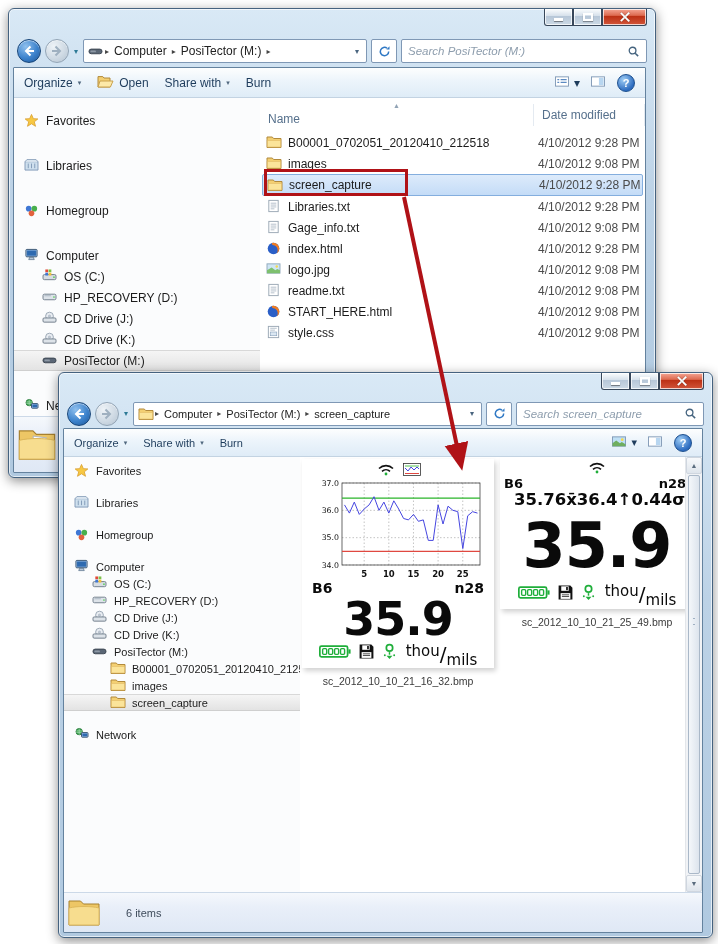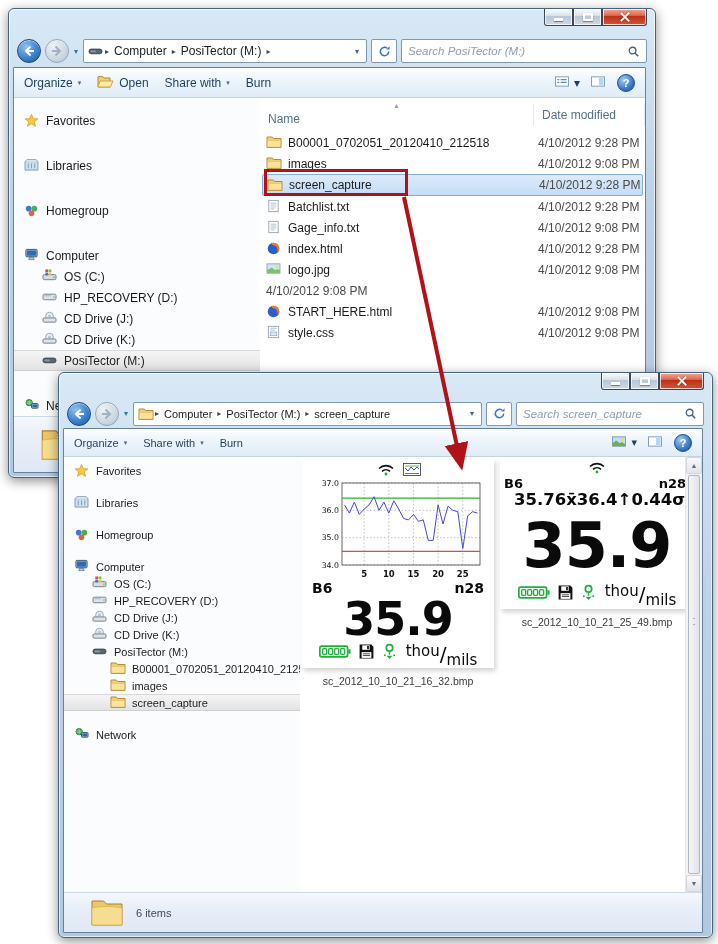--- a/index.html
+++ b/index.html
@@ -142,21 +142,21 @@
   .rows { padding-top:6px; }
   .lrow { display:flex; align-items:center; height:21px; font-size:12px; color:#1b1b1b; cursor:default; margin:0 2px; }
   .lrow .c-name { width:272px; display:flex; align-items:center; gap:6px; padding-left:4px; overflow:hidden; white-space:nowrap; }
   .lrow .c-date { flex:1; color:#4a4a4a; padding-left:4px; }
   .lrow.sel {
     background:linear-gradient(#ddebfb,#c4dcf7);
     border:1px solid #84aede; border-radius:2px; height:22px;
   }
 
   .statusbar {
-    flex:0 0 auto; display:flex; align-items:center; gap:12px; padding:0 26px;
+    flex:0 0 auto; display:flex; align-items:center; gap:25px; padding:0 3px;
     border-top:1px solid #ccd9e8;
     background:linear-gradient(#f5f8fc, #e9eff9 35%, #dfe8f5);
   }
   #backwin  .statusbar { height:56px; }
   #frontwin .statusbar { height:40px; font-size:11px; color:#3f4c5c; }
   .bigicn { display:inline-flex; }
 
   
   .content { flex:1; position:relative; background:#fff; overflow:hidden; }
   .vscroll {
@@ -467,21 +467,21 @@
               <span class="c-date">4/10/2012 9:28 PM</span>
             </div>
             <div class="lrow">
               <span class="c-name">
                 <span class="icn">
                   <svg width="15" height="14" viewBox="0 0 16 14">
                     <rect x="3" y="1" width="10" height="12" fill="#fff" stroke="#9aa7b4"></rect>
                     <path d="M5 4h6M5 6h6M5 8h6M5 10h4" stroke="#aab6c2" stroke-width=".9"></path>
                   </svg>
                 </span>
-                <span>Batchlist.txt</span>
+                <span>Libraries.txt</span>
               </span>
               <span class="c-date">4/10/2012 9:28 PM</span>
             </div>
             <div class="lrow">
               <span class="c-name">
                 <span class="icn">
                   <svg width="15" height="14" viewBox="0 0 16 14">
                     <rect x="3" y="1" width="10" height="12" fill="#fff" stroke="#9aa7b4"></rect>
                     <path d="M5 4h6M5 6h6M5 8h6M5 10h4" stroke="#aab6c2" stroke-width=".9"></path>
                   </svg>
@@ -509,20 +509,29 @@
                     <rect x="1" y="2" width="14" height="10" fill="#cfe6f5" stroke="#8fa7ba"></rect>
                     <path d="M1 9 6 6l4 3 2-1.5 3 1.5V12H1Z" fill="#7ec06e"></path>
                     <circle cx="11.5" cy="4.8" r="1.3" fill="#f7d84a"></circle>
                   </svg>
                 </span>
                 <span>logo.jpg</span>
               </span>
               <span class="c-date">4/10/2012 9:08 PM</span>
             </div>
             <div class="lrow">
+              <span class="c-name">
+                <span class="icn">
+                  <svg width="15" height="14" viewBox="0 0 16 14">
+                    <rect x="3" y="1" width="10" height="12" fill="#fff" stroke="#9aa7b4"></rect>
+                    <path d="M5 4h6M5 6h6M5 8h6M5 10h4" stroke="#aab6c2" stroke-width=".9"></path>
+                  </svg>
+                </span>
+                <span>readme.txt</span>
+              </span>
               <span class="c-date">4/10/2012 9:08 PM</span>
             </div>
             <div class="lrow">
               <span class="c-name">
                 <span class="icn">
                   <svg width="15" height="15" viewBox="0 0 16 16">
                     <circle cx="8" cy="8" r="6.2" fill="#2b5fc7"></circle>
                     <path d="M8 1.8a6.2 6.2 0 0 1 6.2 6.2c0 2.1-1 4-2.6 5.1 1-1.8 1.2-4 .2-5.9C10.8 5.6 9.6 4.6 8 4.4 6.8 4.2 5.8 3.4 6.4 2 7 1.9 7.5 1.8 8 1.8Z" fill="#f07c22"></path>
                   </svg>
                 </span>

